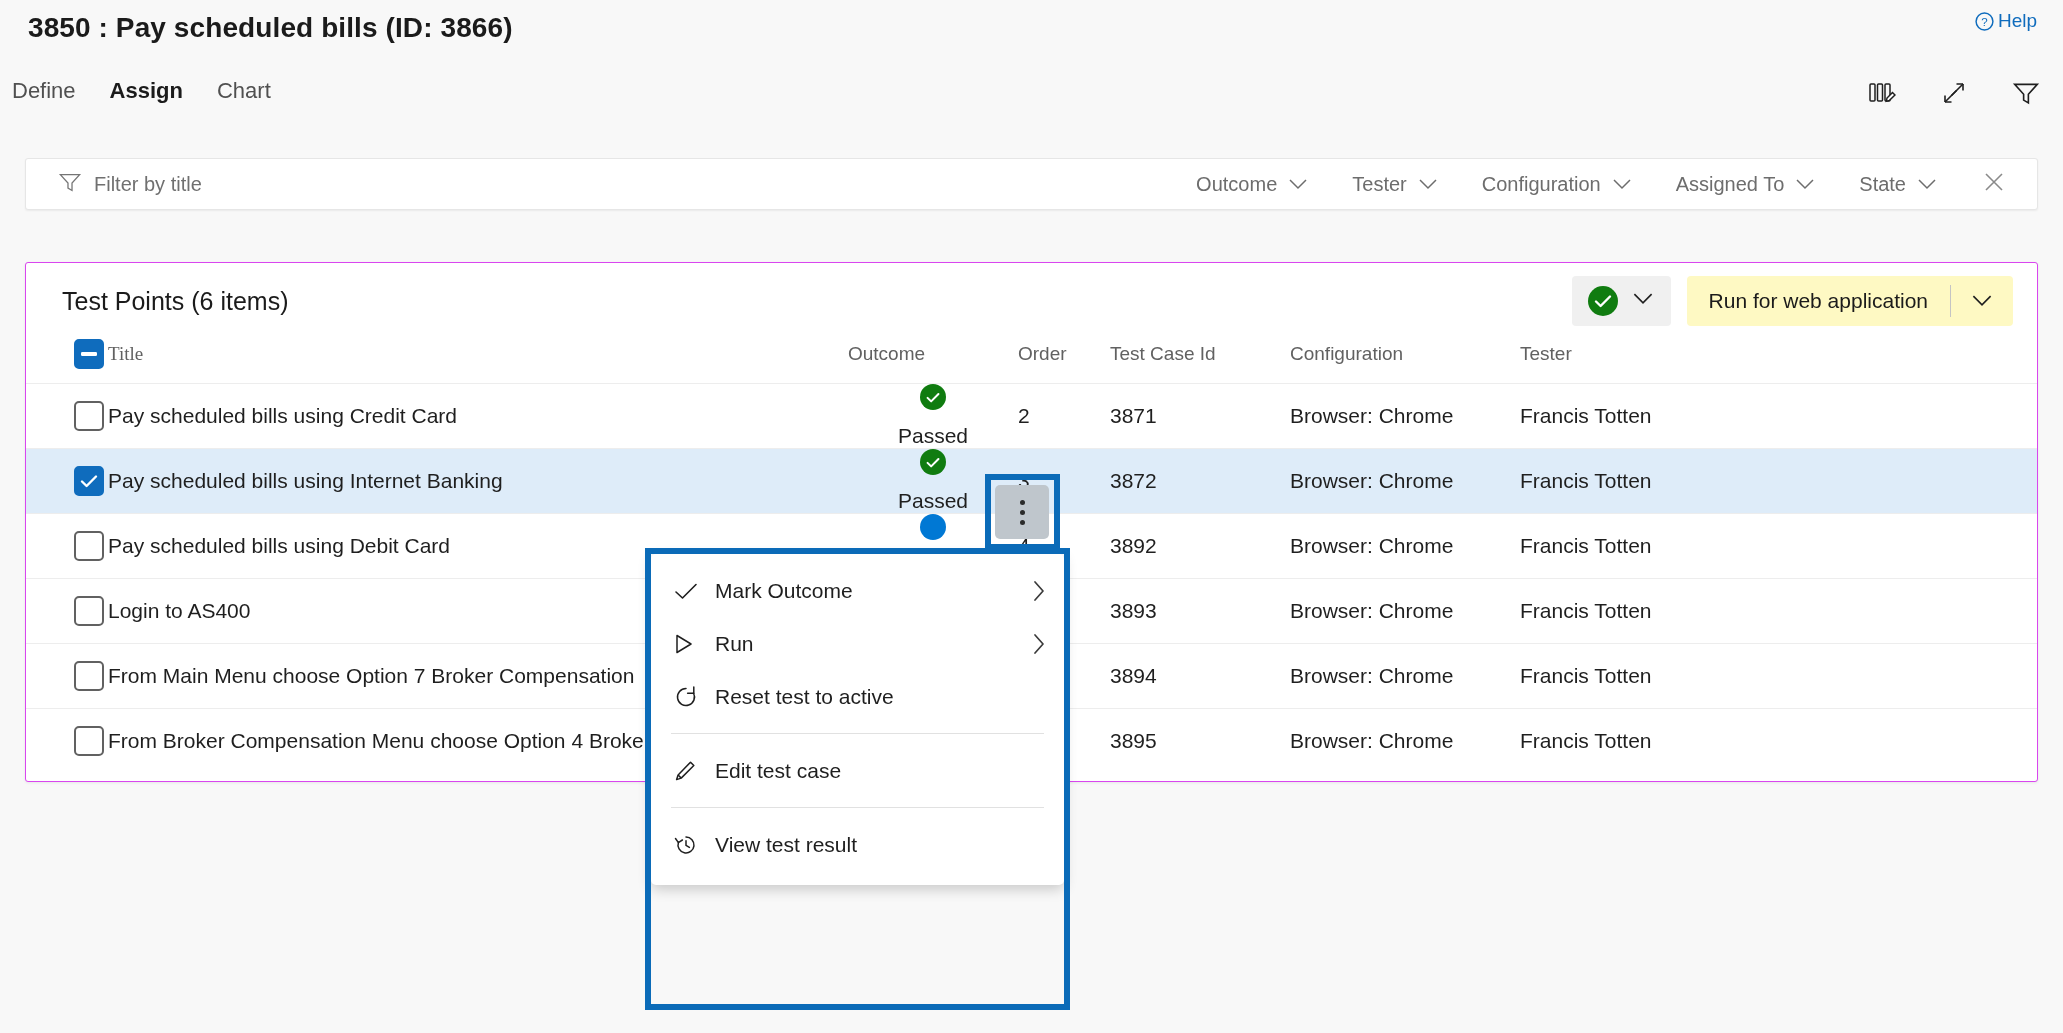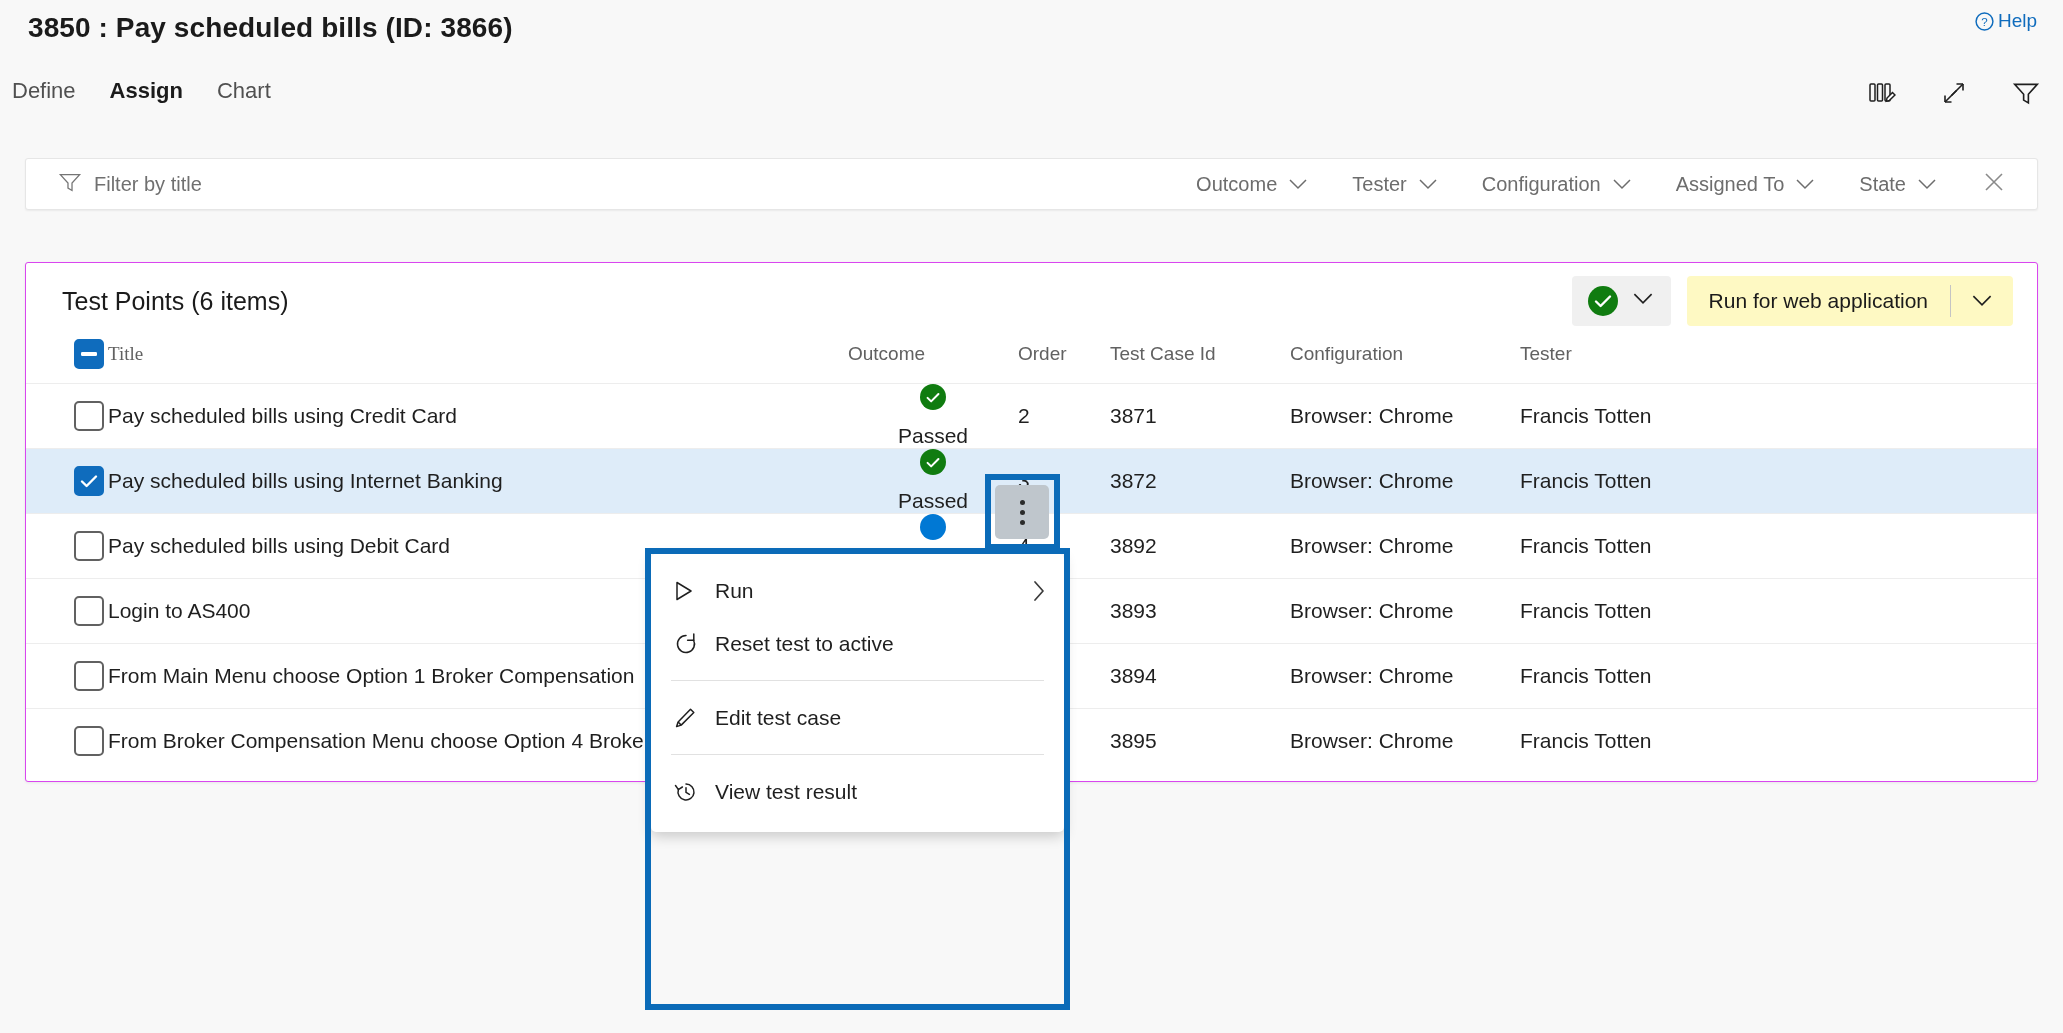--- a/index.html
+++ b/index.html
@@ -401,21 +401,21 @@
           <td>5</td>
           <td>3893</td>
           <td>Browser: Chrome</td>
           <td>Francis Totten</td>
         </tr>
 
         <tr>
           <td class="c-check">
             <span class="cb"></span>
           </td>
-          <td class="c-title">From Main Menu choose Option 1 Broker Compensation</td>
+          <td class="c-title">From Main Menu choose Option 7 Broker Compensation</td>
           <td class="c-outcome">
             <span class="outcome-cell">
               <span class="dot failed">
                 <svg width="13" height="13" viewBox="0 0 14 14" fill="none" stroke="#fff" stroke-width="2.4" stroke-linecap="round">
                     <path d="M3 3 L11 11 M11 3 L3 11"></path>
                   </svg>
               </span>
               <span>Failed</span>
             </span>
           </td>
@@ -448,20 +448,33 @@
 
   <div class="ellipsis-btn">
     <i></i>
     <i></i>
     <i></i>
   </div>
 
   <div class="ctxmenu">
 
 
+    <div class="mi">
+      <span class="mic">
+        <svg width="26" height="20" viewBox="0 0 26 20" fill="none" stroke="#1f1f1f" stroke-width="1.6" stroke-linecap="round" stroke-linejoin="round">
+            <path d="M3 11 L9.5 17 L23 3.5"></path>
+          </svg>
+      </span>
+      <span class="mlabel">Mark Outcome</span>
+      <span class="msub">
+        <svg width="14" height="24" viewBox="0 0 14 24" fill="none" stroke="#3a3a3a" stroke-width="1.7" stroke-linecap="round" stroke-linejoin="round">
+            <path d="M3 3 L11 12 L3 21"></path>
+          </svg>
+      </span>
+    </div>
 
     <div class="mi">
       <span class="mic">
         <svg width="22" height="24" viewBox="0 0 22 24" fill="none" stroke="#1f1f1f" stroke-width="1.5" stroke-linejoin="round">
             <path d="M4 3.5 L18 12 L4 20.5 Z"></path>
           </svg>
       </span>
       <span class="mlabel">Run</span>
       <span class="msub">
         <svg width="14" height="24" viewBox="0 0 14 24" fill="none" stroke="#3a3a3a" stroke-width="1.7" stroke-linecap="round" stroke-linejoin="round">

